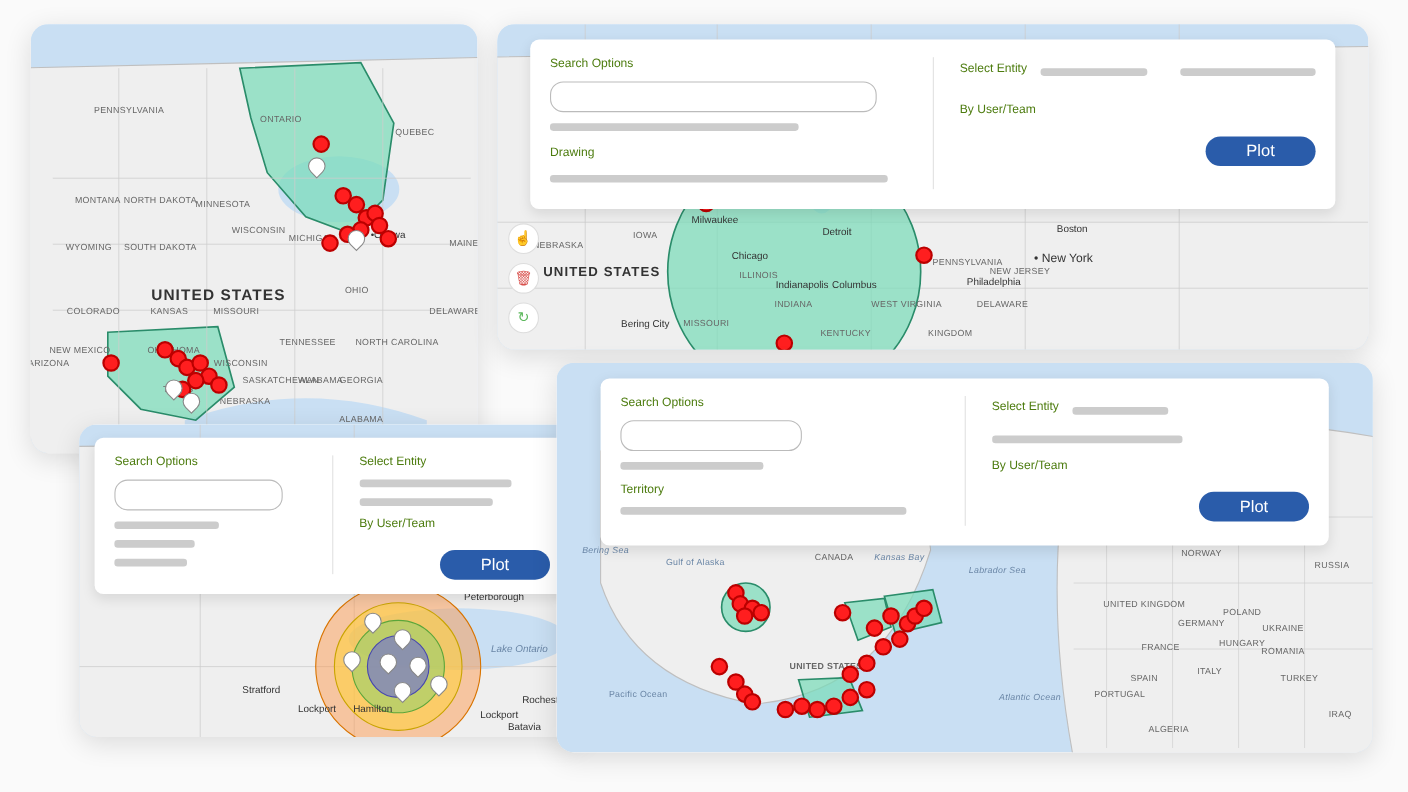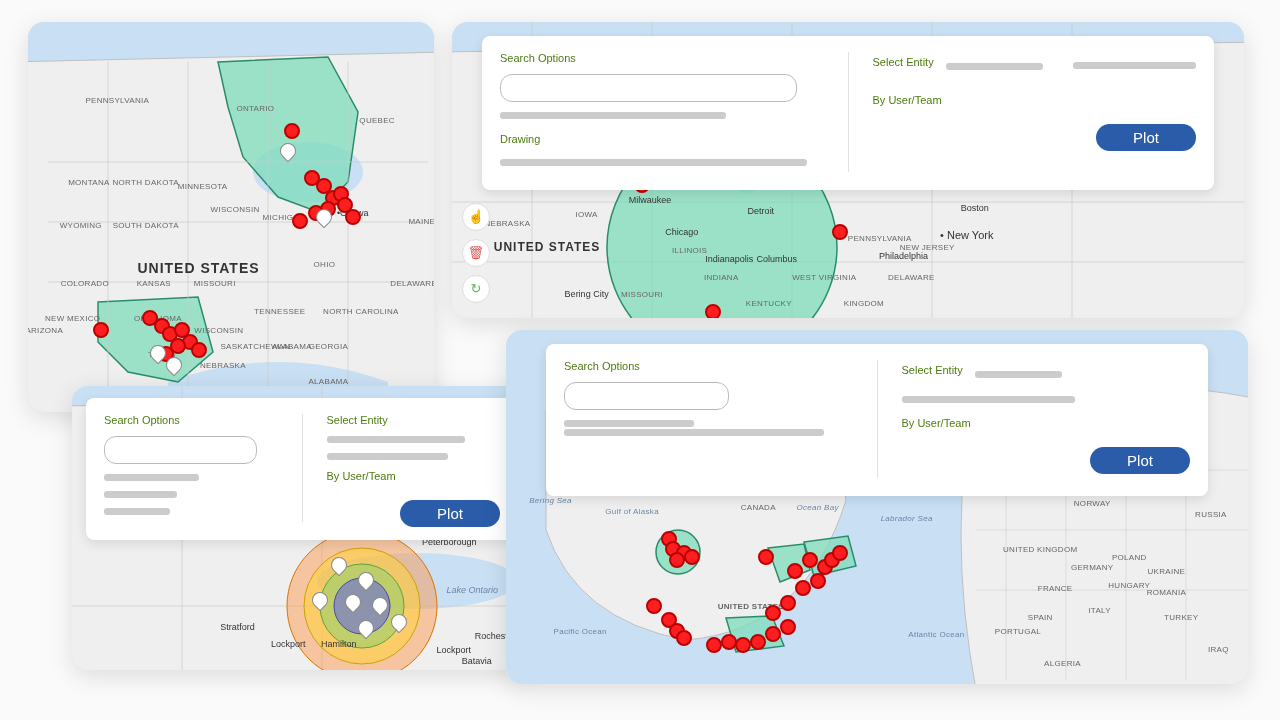--- a/index.html
+++ b/index.html
@@ -238,37 +238,37 @@
         </g>
 
       <circle class="region" cx="172" cy="222" r="22"></circle>
       <path class="region" d="M262,218 l36,-4 l6,26 l-30,12 Z"></path>
       <path class="region" d="M298,212 l44,-6 l8,30 l-42,10 Z"></path>
       <path class="region" d="M220,288 l46,-2 l12,30 l-48,6 Z"></path>
     </svg>
     <span class="statelabel" style="left:6%;top:48%;font-style:italic;color:#6a86a6">Bering Sea</span>
     <span class="statelabel" style="left:17%;top:51%;color:#6a86a6">Gulf of Alaska</span>
     <span class="statelabel" style="left:34%;top:50%">CANADA</span>
-    <span class="statelabel" style="left:42%;top:50%;font-style:italic;color:#6a86a6">Ocean Bay</span>
+    <span class="statelabel" style="left:42%;top:50%;font-style:italic;color:#6a86a6">Kansas Bay</span>
     <span class="statelabel" style="left:54%;top:53%;font-style:italic;color:#6a86a6">Labrador Sea</span>
     <span class="statelabel" style="left:79%;top:49%">NORWAY</span>
     <span class="statelabel" style="left:95%;top:52%">RUSSIA</span>
     <span class="statelabel" style="left:72%;top:62%">UNITED KINGDOM</span>
     <span class="statelabel" style="left:84%;top:64%">POLAND</span>
     <span class="statelabel" style="left:79%;top:67%">GERMANY</span>
     <span class="statelabel" style="left:89%;top:68%">UKRAINE</span>
     <span class="statelabel" style="left:74%;top:73%">FRANCE</span>
     <span class="statelabel" style="left:84%;top:72%">HUNGARY</span>
     <span class="statelabel" style="left:89%;top:74%">ROMANIA</span>
     <span class="statelabel" style="left:33%;top:78%;font-weight:bold">UNITED STATES</span>
     <span class="statelabel" style="left:80%;top:79%">ITALY</span>
     <span class="statelabel" style="left:72%;top:81%">SPAIN</span>
     <span class="statelabel" style="left:91%;top:81%">TURKEY</span>
     <span class="statelabel" style="left:10%;top:85%;color:#6a86a6">Pacific Ocean</span>
-    <span class="statelabel" style="left:58%;top:86%;color:#6a86a6">Atlantic Ocean</span>
+    <span class="statelabel" style="left:58%;top:86%;font-style:italic;color:#6a86a6">Atlantic Ocean</span>
     <span class="statelabel" style="left:69%;top:85%">PORTUGAL</span>
     <span class="statelabel" style="left:96%;top:90%">IRAQ</span>
     <span class="statelabel" style="left:75%;top:94%">ALGERIA</span>
 
     <div class="marker" style="left:22%;top:59%"></div>
     <div class="marker" style="left:22.5%;top:62%"></div>
     <div class="marker" style="left:24%;top:63%"></div>
     <div class="marker" style="left:23%;top:65%"></div>
     <div class="marker" style="left:25%;top:64%"></div>
     <div class="marker" style="left:20%;top:78%"></div>
@@ -290,20 +290,21 @@
     <div class="marker" style="left:45%;top:63%"></div>
     <div class="marker" style="left:41%;top:65%"></div>
     <div class="marker" style="left:39%;top:68%"></div>
     <div class="marker" style="left:35%;top:64%"></div>
   </div>
   <div class="panel" style="left:40px;top:14px;right:40px;height:118px">
     <div class="panel-col">
       <span class="sec-label">Search Options</span>
       <input class="pill" style="width: 55%;">
       <div class="skel" style="width:45%"></div>
+      <span class="sec-label" style="margin-top:12px;display:block">Territory</span>
       <div class="skel" style="width:90%;margin-top:2px"></div>
     </div>
     <div class="divider"></div>
     <div class="panel-col">
       <span class="sec-label" style="display:inline-block">Select Entity</span>
       <span class="skel" style="display:inline-block;width:30%;vertical-align:middle;margin-left:8px"></span>
       <div class="skel" style="width:60%;margin-top:10px"></div>
       <span class="sec-label" style="margin-top:14px;display:block">By User/Team</span>
       <button class="plot-btn">Plot</button>
     </div>

